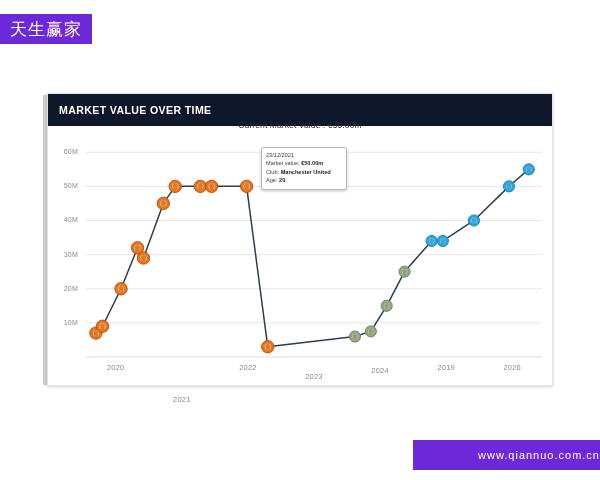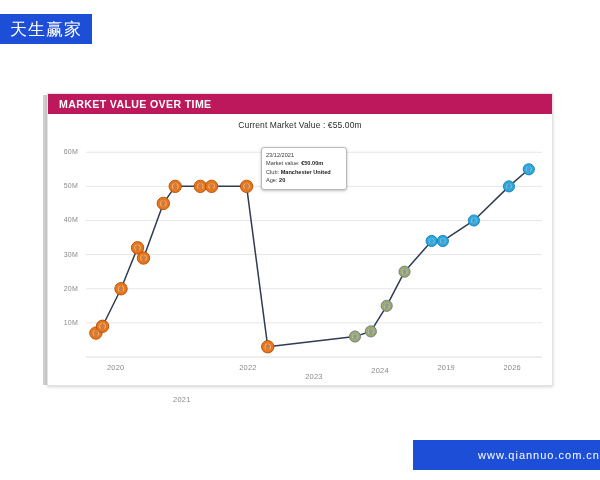--- a/index.html
+++ b/index.html
@@ -7,21 +7,21 @@
     width:600px;height:480px;
     background:#ffffff;
     font-family:"Liberation Sans", sans-serif;
     position:relative;
     overflow:hidden;
   }
 
   
   .wm{
     position:absolute;
-    background:#1d4ed8;
+    background:#6d28d9;
     color:#ffffff;
     display:flex;align-items:center;justify-content:center;
     letter-spacing:1px;
   }
   #wm-tl{ left:0px; top:14px; width:92px; height:30px; font-size:17px; }
   #wm-br{ left:413px; top:440px; width:187px; height:30px; font-size:11px;justify-content:flex-end; }
 
   
   #panel{
     position:absolute;
@@ -32,22 +32,22 @@
     box-shadow:0 1px 3px rgba(0,0,0,.18);
     box-sizing:border-box;
   }
   #panel-left-edge{
     position:absolute; left:43px; top:95px;
     width:4px; height:290px;
     background:#cfcfcf;
   }
   #panel-header{
     position:absolute; left:0; top:0;
-    width:100%; height:20px;
-    background:#be185d;
+    width:100%; height:32px;
+    background:#0f172a;
     display:flex; align-items:center;
   }
   #panel-header-title{
     color:#ffffff;
     font-size:11.5px;
     font-weight:bold;
     letter-spacing:.4px;
     margin-left:11px;
     font-family:"Liberation Sans", sans-serif;
     transform:scaleX(.92);

